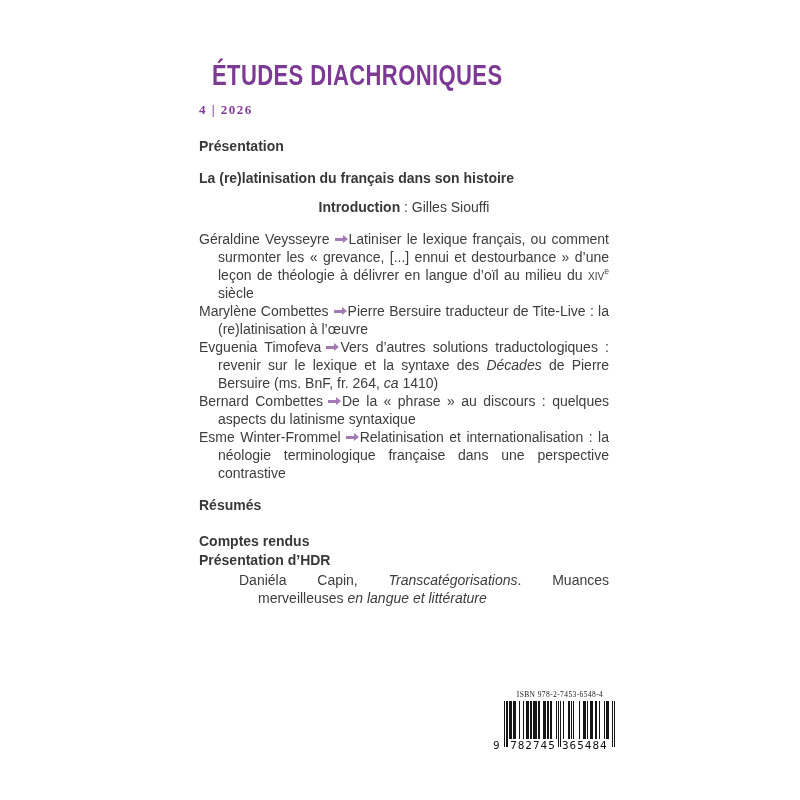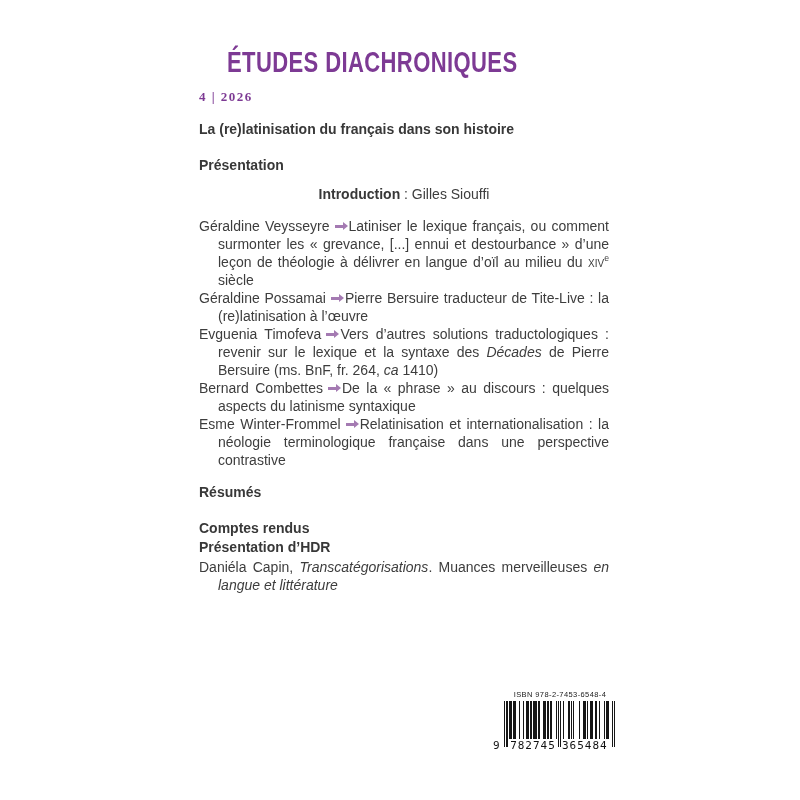--- a/index.html
+++ b/index.html
@@ -5,22 +5,22 @@
   :root { --accent:#7d3a94; --arrow:#a47ab2; --ink:#3d3d3d; }
   * { box-sizing:border-box; }
   html,body { margin:0; padding:0; }
   body {
     width:800px; height:800px; position:relative; background:#ffffff;
     font-family:"Liberation Sans", sans-serif; color:var(--ink);
     overflow:hidden;
   }
   .col { position:absolute; left:199px; top:48px; width:410px; }
   h1.journal-title {
-    margin:0; font-size:29px; line-height:28px; font-weight:bold;
-    color:var(--accent); white-space:nowrap;text-align:right;
+    margin:13px; font-size:29px; line-height:28px; font-weight:bold;
+    color:var(--accent); white-space:nowrap;
   }
   h1.journal-title .squeeze {
     display:inline-block; transform:scaleX(0.76); transform-origin:0 50%;
     letter-spacing:0.5px;
   }
   .issue {
     margin-top:13px; font-family:"Liberation Serif", serif; font-weight:bold;
     font-size:13px; line-height:16px; letter-spacing:1.5px; color:var(--accent);
   }
   .h { font-weight:bold; font-size:14px; line-height:15px; color:#383838; }
@@ -41,26 +41,26 @@
     content:""; position:absolute; left:8px; top:-3px; width:0; height:0;
     border-left:5px solid var(--arrow);
     border-top:4.5px solid transparent; border-bottom:4.5px solid transparent;
   }
   .it { font-style:italic; }
   .sc { font-variant:small-caps; }
   sup { font-size:62%; line-height:0; }
   .sp-resumes { margin-top:16px; }
   .sp-comptes { margin-top:21px; }
   .sp-hdr { margin-top:4px; }
-  .hdr-body { margin-top:3px; }
+  .hdr-body { margin-top:3px;margin-left:40px; }
   
   .barcode { position:absolute; left:504px; top:690px; width:112px; }
   .isbn {
     font-size:7.5px; letter-spacing:0.4px; color:#1a1a1a; text-align:center;
-    white-space:nowrap; margin-bottom:2px; font-family:Liberation Sans, sans-serif;
+    white-space:nowrap; margin-bottom:2px; font-family:Liberation Serif, serif;
   }
   .bars { position:relative; height:47px; display:flex; align-items:flex-start; }
   .bars div { flex:0 0 auto; width:1.18px; }
   .bars .b { background:#161616; height:38px; }
   .bars .b.g { height:46px; }
   .bars .w { background:transparent; height:38px; }
   .digits { position:relative; height:12px; margin-top:-9px;
     font-family:"DejaVu Sans Mono", monospace; font-size:11px; color:#111; }
   .digits span { position:absolute; top:0; }
   .d9 { left:-11px; }
@@ -69,28 +69,28 @@
 </style>
 </head>
 <body>
 
 <div class="col">
   <h1 class="journal-title">
     <span class="squeeze">ÉTUDES DIACHRONIQUES</span>
   </h1>
   <div class="issue">4 | 2026</div>
 
+  <div class="h sp-presentation">Présentation</div>
   <div class="h sp-dossier">La (re)latinisation du français dans son histoire</div>
-  <div class="h sp-presentation">Présentation</div>
 
   <p class="intro"><b>Introduction</b><span> : Gilles Siouffi</span></p>
 
   <div class="entries" id="entries">
       <div class="entry"><span>Géraldine Veysseyre</span><span class="arrow"></span><span>Latiniser le lexique français, ou comment surmonter les « grevance, [...] ennui et destourbance » d’une leçon de théologie à délivrer en langue d’oïl au milieu du </span><span class="sc">xiv</span><sup>e</sup><span> siècle</span></div>
-      <div class="entry"><span>Géraldine Possamai</span><span class="arrow"></span><span>Pierre Bersuire traducteur de Tite-Live : la (re)latinisation à l’œuvre</span></div>
+      <div class="entry"><span>Marylène Combettes</span><span class="arrow"></span><span>Pierre Bersuire traducteur de Tite-Live : la (re)latinisation à l’œuvre</span></div>
       <div class="entry"><span>Evguenia Timofeva</span><span class="arrow"></span><span>Vers d’autres solutions traductologiques : revenir sur le lexique et la syntaxe des </span><span class="it">Décades</span><span> de Pierre Bersuire (ms. BnF, fr. 264, </span><span class="it">ca</span><span> 1410)</span></div>
       <div class="entry"><span>Bernard Combettes</span><span class="arrow"></span><span>De la « phrase » au discours : quelques aspects du latinisme syntaxique</span></div>
       <div class="entry"><span>Esme Winter-Frommel</span><span class="arrow"></span><span>Relatinisation et internationalisation : la néologie terminologique française dans une perspective contrastive</span></div>
     </div>
 
   <div class="h sp-resumes">Résumés</div>
   <div class="h sp-comptes">Comptes rendus</div>
   <div class="h sp-hdr">Présentation d’HDR</div>
   <div class="entry hdr-body" id="hdr-entry"><span>Daniéla Capin, </span><span class="it">Transcatégorisations</span><span>. Muances merveilleuses </span><span class="it">en langue et littérature</span></div>
 </div>

